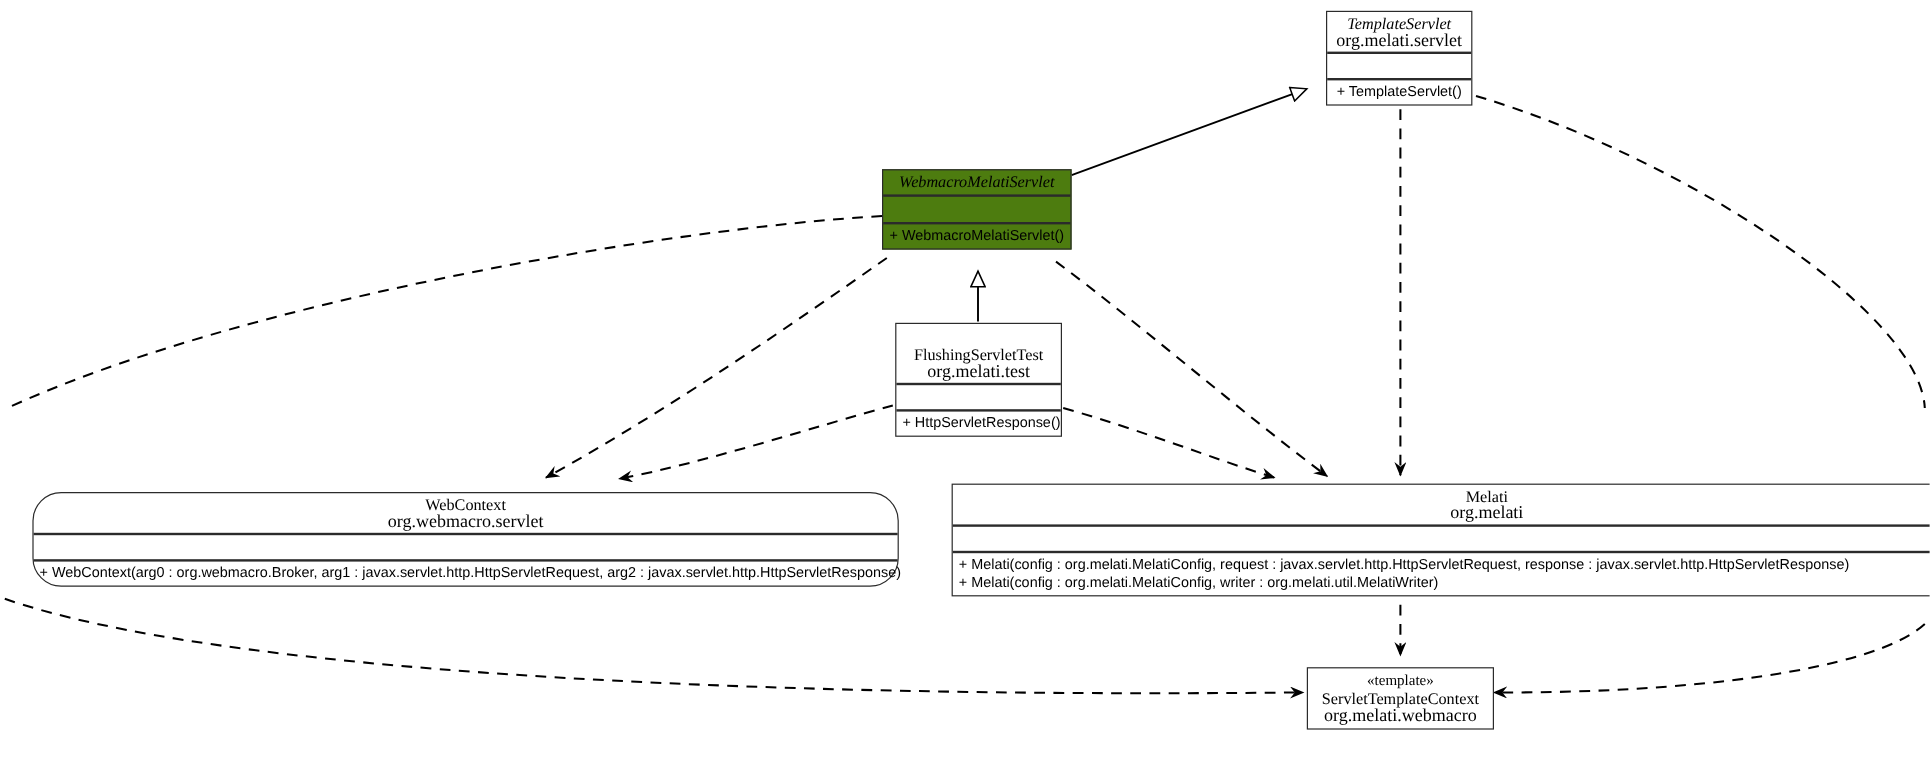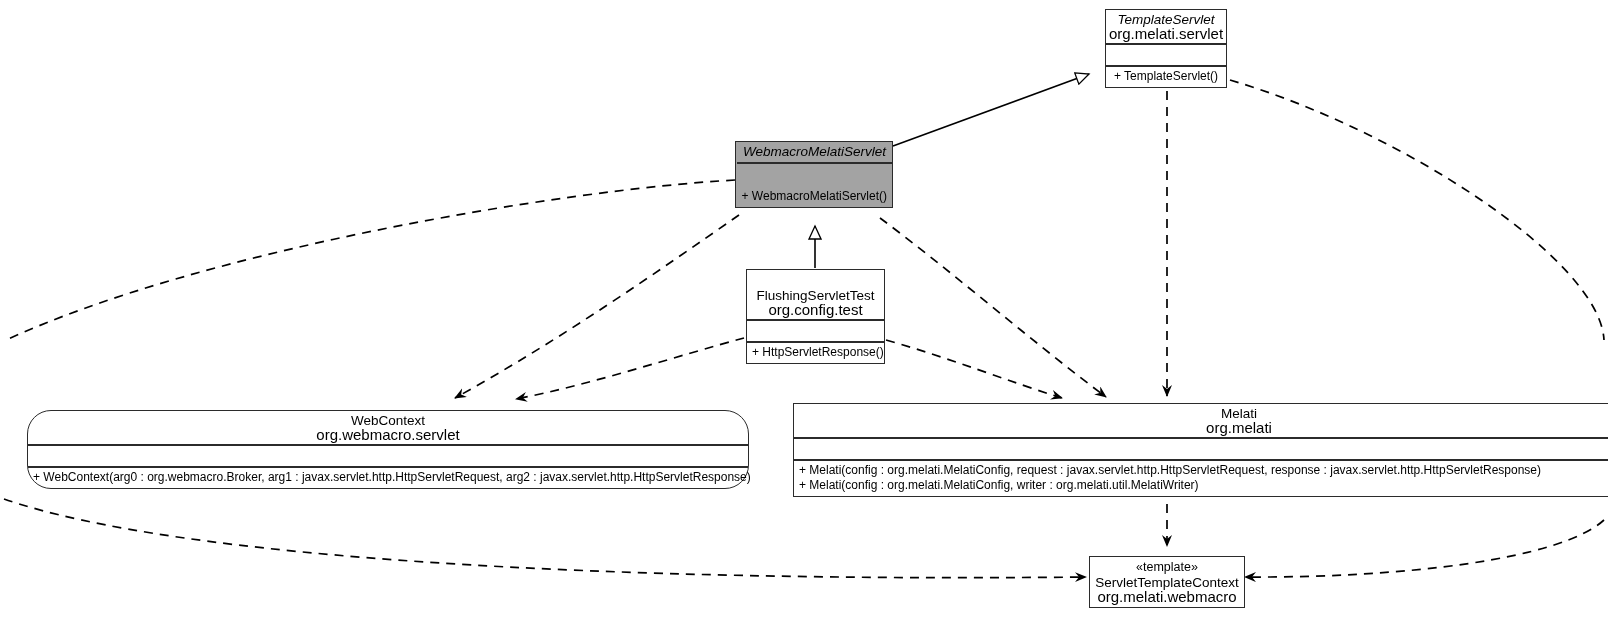--- a/index.html
+++ b/index.html
@@ -31,32 +31,32 @@
   }
   .uml-class {
     position: absolute;
     box-sizing: border-box;
     border: 1px solid #2b2b2b;
     background: #ffffff;
     display: flex;
     flex-direction: column;
   }
   .uml-class.highlight {
-    background: #a3a3a3;
-    align-items: flex-end;
+    background: #4d7c0f;
   }
   .cls-header {
     box-sizing: border-box;
     padding: 3px 6px 4px 6px;
     text-align: center;
     border-bottom: 2px solid #2b2b2b;
     display: flex;
     flex-direction: column;
     justify-content: center;
     align-items: center;
+    font-family: Liberation Serif, serif;
   }
   .cls-stereotype {
     font-size: 12.5px;
     line-height: 15px;
   }
   .cls-name {
     font-size: 13.5px;
     line-height: 16px;
     white-space: nowrap;
   }
@@ -142,21 +142,21 @@
     </div>
     <div class="cls-attrs" style="height:23px;"></div>
     <div class="cls-ops ops-center">
       <div class="op-line">+ WebmacroMelatiServlet()</div>
     </div>
   </div>
 
   <div class="uml-class" style="left:746px; top:269px; width:139px;">
     <div class="cls-header" style="height:35px;margin-top:16px;">
       <div class="cls-name">FlushingServletTest</div>
-      <div class="cls-package">org.config.test</div>
+      <div class="cls-package">org.melati.test</div>
     </div>
     <div class="cls-attrs" style="height:22px;"></div>
     <div class="cls-ops ops-center">
       <div class="op-line">+ HttpServletResponse()</div>
     </div>
   </div>
 
   <div class="uml-class" style="left:27px; top:410px; width:722px;border-radius:24px;">
     <div class="cls-header" style="height:35px;">
       <div class="cls-name">WebContext</div>

